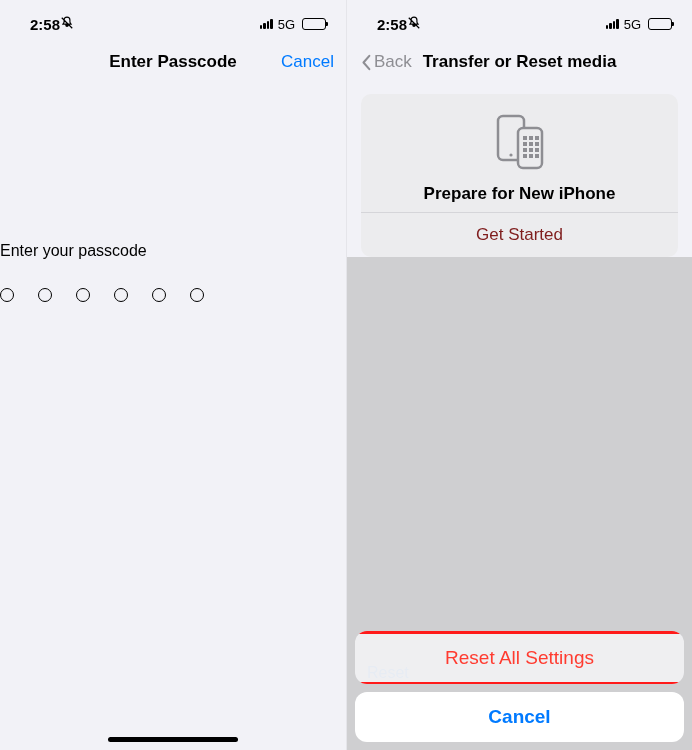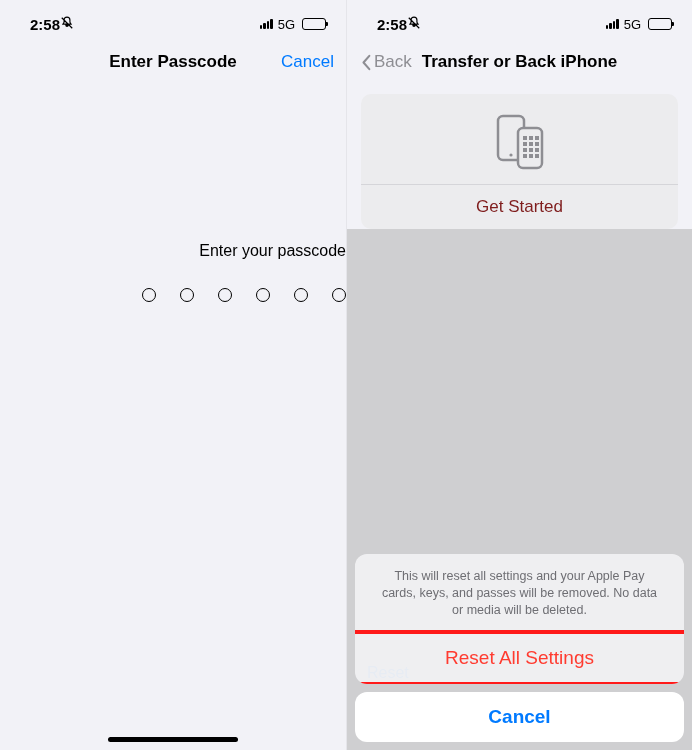--- a/index.html
+++ b/index.html
@@ -73,21 +73,21 @@
   }
   .chevron-back {
     width: 10px; height: 17px; margin-right: 3px;
   }
 
   
   .passcode-body {
     flex: 1;
     display: flex;
     flex-direction: column;
-    align-items: flex-end;
+    align-items: flex-start;
   }
   .passcode-prompt {
     margin-top: 158px;
     font-size: 16px;
     color: #000;
   }
   .dots {
     margin-top: 28px;
     display: flex;
     gap: 24px;
@@ -265,21 +265,21 @@
       </div>
     </div>
 
     <div class="nav-bar right-nav">
       <span class="nav-left">
         <svg class="chevron-back" viewBox="0 0 12 20">
             <path d="M10 2 L3 10 L10 18" stroke="#8e8e93" stroke-width="2.5" fill="none" stroke-linecap="round" stroke-linejoin="round"></path>
           </svg>
         <span>Back</span>
       </span>
-      <span class="nav-title">Transfer or Back iPhone</span>
+      <span class="nav-title">Transfer or Reset media</span>
     </div>
 
     <div class="right-content">
       <div class="card">
         <div class="card-icon-wrap">
           <svg width="56" height="58" viewBox="0 0 56 58">
             <rect x="6" y="2" width="26" height="44" rx="5" fill="none" stroke="#8e8e93" stroke-width="2.5"></rect>
             <circle cx="19" cy="41" r="1.6" fill="#8e8e93"></circle>
             <rect x="26" y="14" width="24" height="40" rx="5" fill="#ececee" stroke="#8e8e93" stroke-width="2.5"></rect>
             <g fill="#8e8e93">
@@ -291,31 +291,31 @@
                 <rect x="43" y="28" width="4" height="4"></rect>
               <rect x="31" y="34" width="4" height="4"></rect>
                 <rect x="37" y="34" width="4" height="4"></rect>
                 <rect x="43" y="34" width="4" height="4"></rect>
               <rect x="31" y="40" width="4" height="4"></rect>
                 <rect x="37" y="40" width="4" height="4"></rect>
                 <rect x="43" y="40" width="4" height="4"></rect>
             </g>
           </svg>
         </div>
+        <div class="card-title">Prepare for New iPhone</div>
         <div class="card-divider"></div>
         <div class="card-action">Get Started</div>
       </div>
     </div>
   </div>
 
   <div class="underlay-peek">Reset</div>
 
   <div class="action-sheet">
     <div class="sheet-group">
-      <div class="sheet-message">This will reset all settings and your Apple Pay cards, keys, and passes will be removed. No data or media will be deleted.</div>
       <div class="sheet-divider"></div>
       <div class="sheet-destructive">
         <span>Reset All Settings</span>
         <span class="highlight-box"></span>
       </div>
     </div>
     <div class="sheet-cancel">Cancel</div>
   </div>
 </div>
 

